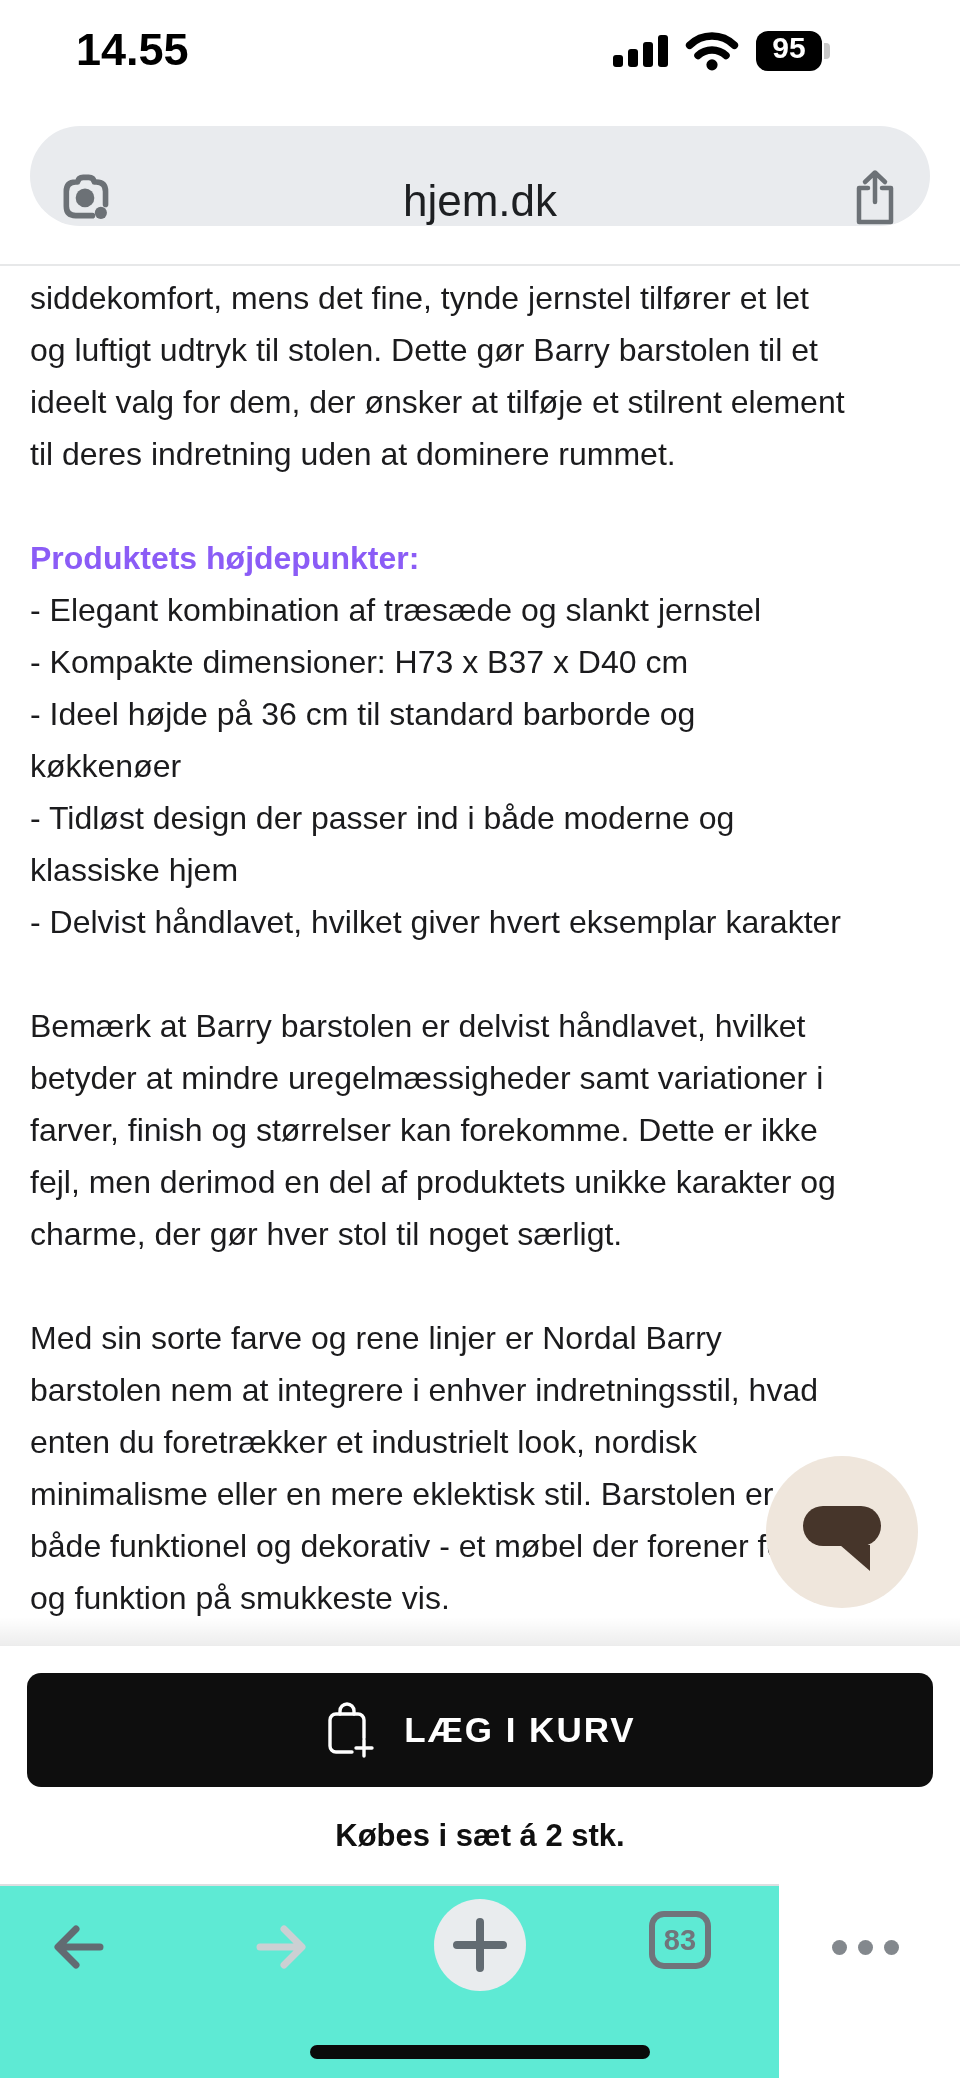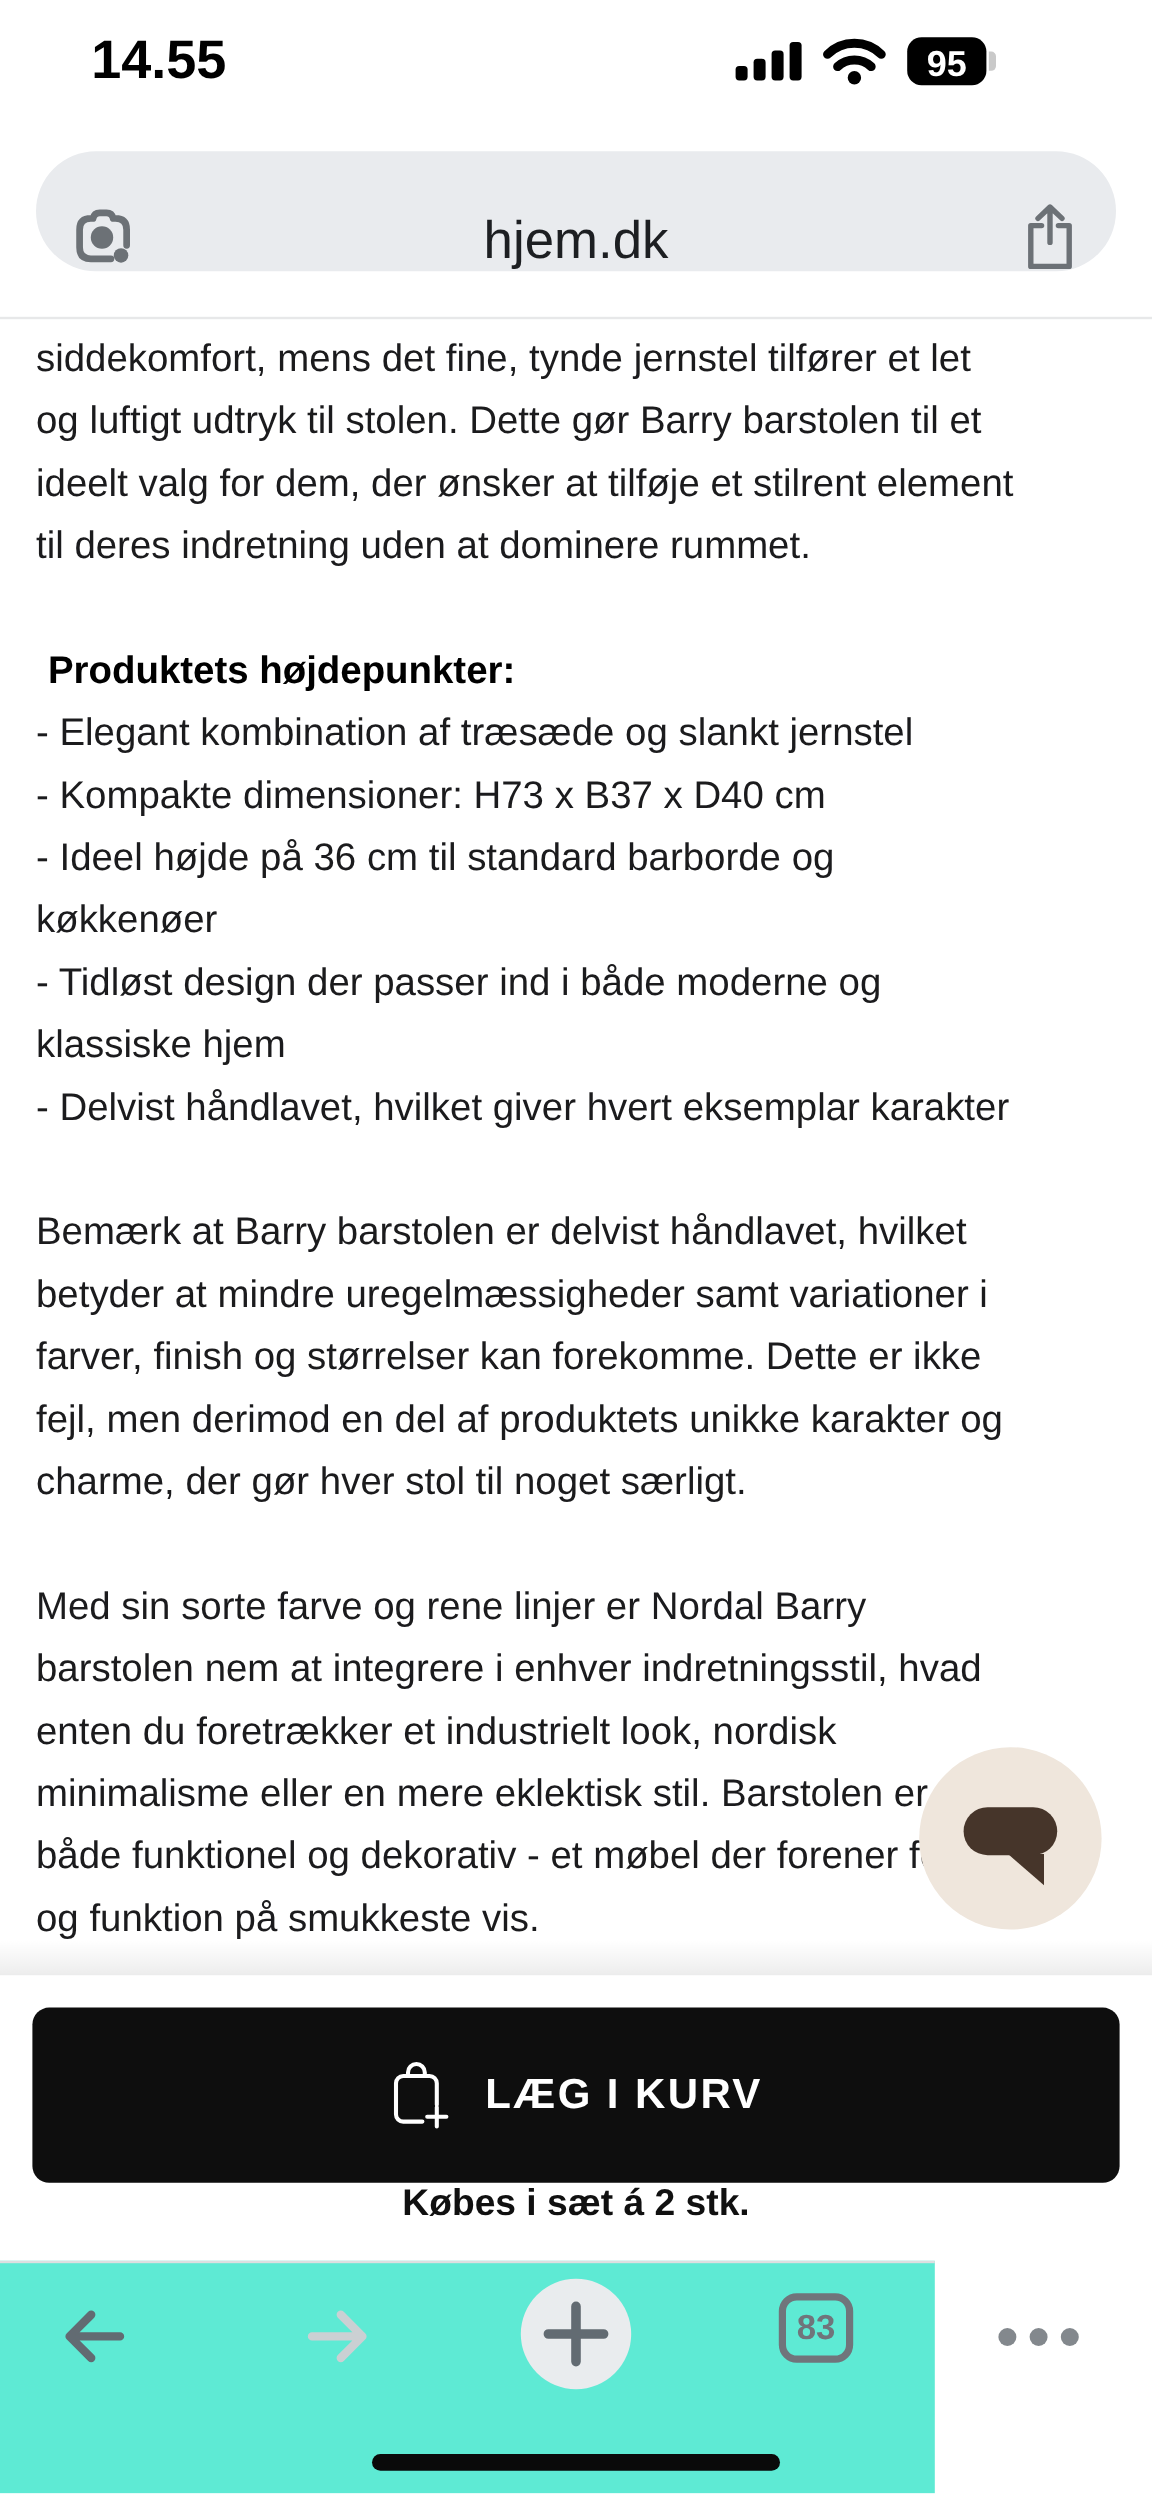--- a/index.html
+++ b/index.html
@@ -11,42 +11,42 @@
   
   .status-bar{position:absolute;top:0;left:0;width:888px;height:100px;background:#fff;}
   .status-time{position:absolute;left:76px;top:24px;font-size:45px;font-weight:700;color:#000;letter-spacing:0px;}
   .status-icons{position:absolute;right:58px;top:28px;display:flex;align-items:center;gap:16px;height:46px;}
   .cell-bars{display:flex;align-items:flex-end;gap:5px;height:32px;}
   .cell-bars i{display:block;width:10px;background:#000;border-radius:3px;}
   .cell-bars i:nth-child(1){height:12px}.cell-bars i:nth-child(2){height:18px}
   .cell-bars i:nth-child(3){height:25px}.cell-bars i:nth-child(4){height:32px}
   .battery{display:flex;align-items:center;}
   .battery-body{width:66px;height:40px;background:#000;border-radius:12px;color:#fff;
-    font-size:30px;font-weight:700;display:flex;align-items:flex-end;justify-content:center;}
+    font-size:30px;font-weight:700;display:flex;align-items:flex-start;justify-content:center;}
   .battery-cap{width:6px;height:16px;background:#c9c9c9;border-radius:0 4px 4px 0;margin-left:2px;}
   
   .address-bar{position:absolute;top:126px;left:30px;width:900px;height:100px;border-radius:50px;
     background:#e9ebee;display:flex;align-items:flex-end;justify-content:space-between;padding:0 26px;box-sizing:border-box;}
   .url-text{font-size:44px;color:#1d1f22;flex:1;text-align:center;}
   .bar-icon{width:58px;height:58px;display:flex;align-items:center;justify-content:center;}
   .chrome-divider{position:absolute;top:264px;left:0;width:960px;height:2px;background:#e7e8e9;}
   
   .article{position:absolute;top:272px;left:30px;width:905px;font-size:32px;line-height:52px;color:#1b1b1d;}
   .article .block{margin:0 0 52px 0;}
   .article .block:last-child{margin-bottom:0;}
   .article .line{white-space:nowrap;height:52px;}
-  .article .heading{font-weight:700;color:#000000;margin-left:10px;}
+  .article .heading{font-weight:700;color:#8b5cf6;}
   
   .chat-fab{position:absolute;left:766px;top:1456px;width:152px;height:152px;border-radius:50%;
     background:#efe6dc;display:flex;align-items:center;justify-content:center;}
   
   .purchase-shadow{position:absolute;top:1617px;left:0;width:960px;height:28px;
     background:linear-gradient(to bottom,rgba(0,0,0,0) 0%,rgba(0,0,0,0.07) 100%);}
   .purchase-bar{position:absolute;top:1645px;left:0;width:960px;height:239px;background:#ffffff;border-top:1px solid #ececec;box-sizing:border-box;}
-  .add-to-cart{position:absolute;top:27px;left:27px;width:906px;height:146px;border-radius:14px;
+  .add-to-cart{position:absolute;top:27px;left:27px;width:906px;height:114px;border-radius:14px;
     background:#0e0e0e;border:none;display:flex;align-items:center;justify-content:center;gap:26px;cursor:pointer;}
   .add-to-cart-label{color:#ffffff;font-size:35px;font-weight:700;letter-spacing:2px;}
   .set-note{position:absolute;top:172px;left:0;width:100%;text-align:center;font-size:31px;font-weight:700;color:#101010;}
   
   .toolbar{position:absolute;top:1884px;left:0;width:779px;height:194px;background:#5eead4;border-top:2px solid #dddfe1;box-sizing:border-box;}
   .tb-btn{position:absolute;background:none;border:none;padding:0;cursor:pointer;display:flex;align-items:center;justify-content:center;}
   .tb-back{left:44px;top:26px;width:70px;height:70px;}
   .tb-forward{left:246px;top:26px;width:70px;height:70px;}
   .tb-plus{left:434px;top:13px;width:92px;height:92px;border-radius:50%;background:#e9ecee;}
   .tb-tabs{left:649px;top:24px;width:62px;height:60px;}

